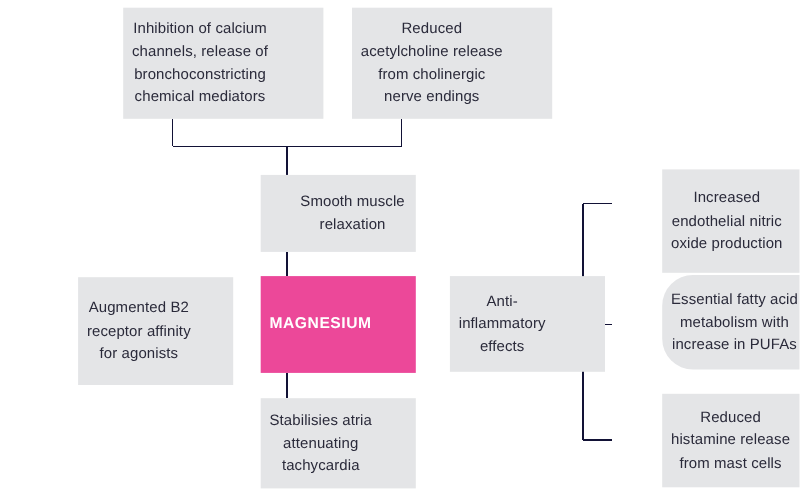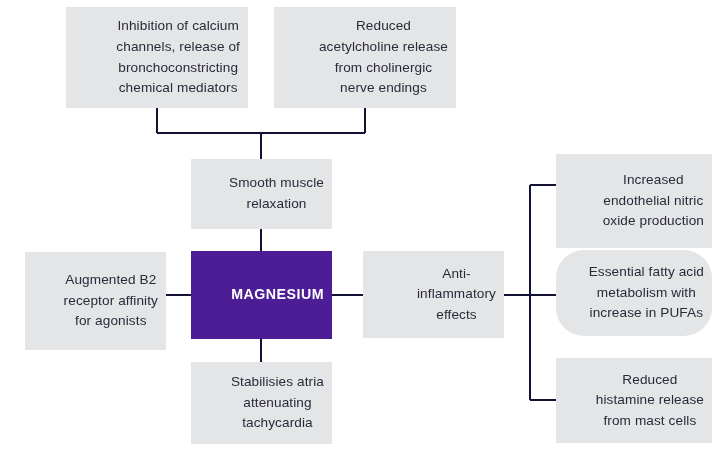--- a/index.html
+++ b/index.html
@@ -25,30 +25,31 @@
     height: 454px;
     pointer-events: none;
   }
   .node {
     position: absolute;
     box-sizing: border-box;
     background: #e4e5e7;
     color: #2a2a3a;
     display: flex;
     align-items: center;
-    justify-content: flex-end;
+    justify-content: flex-start;
     text-align: center;
     font-size: 13.6px;
     line-height: 1.52;
     letter-spacing: 0.1px;
     padding: 4px 8px;
     z-index: 2;
+    margin-left: 46px;
   }
   .node.center {
-    background: #4c1d95;
+    background: #ec4899;
     color: #ffffff;
     font-weight: bold;
     font-size: 14.2px;
     letter-spacing: 0.5px;
   }
   .node-text {
     display: block;
     white-space: pre-line;
   }
 </style>

